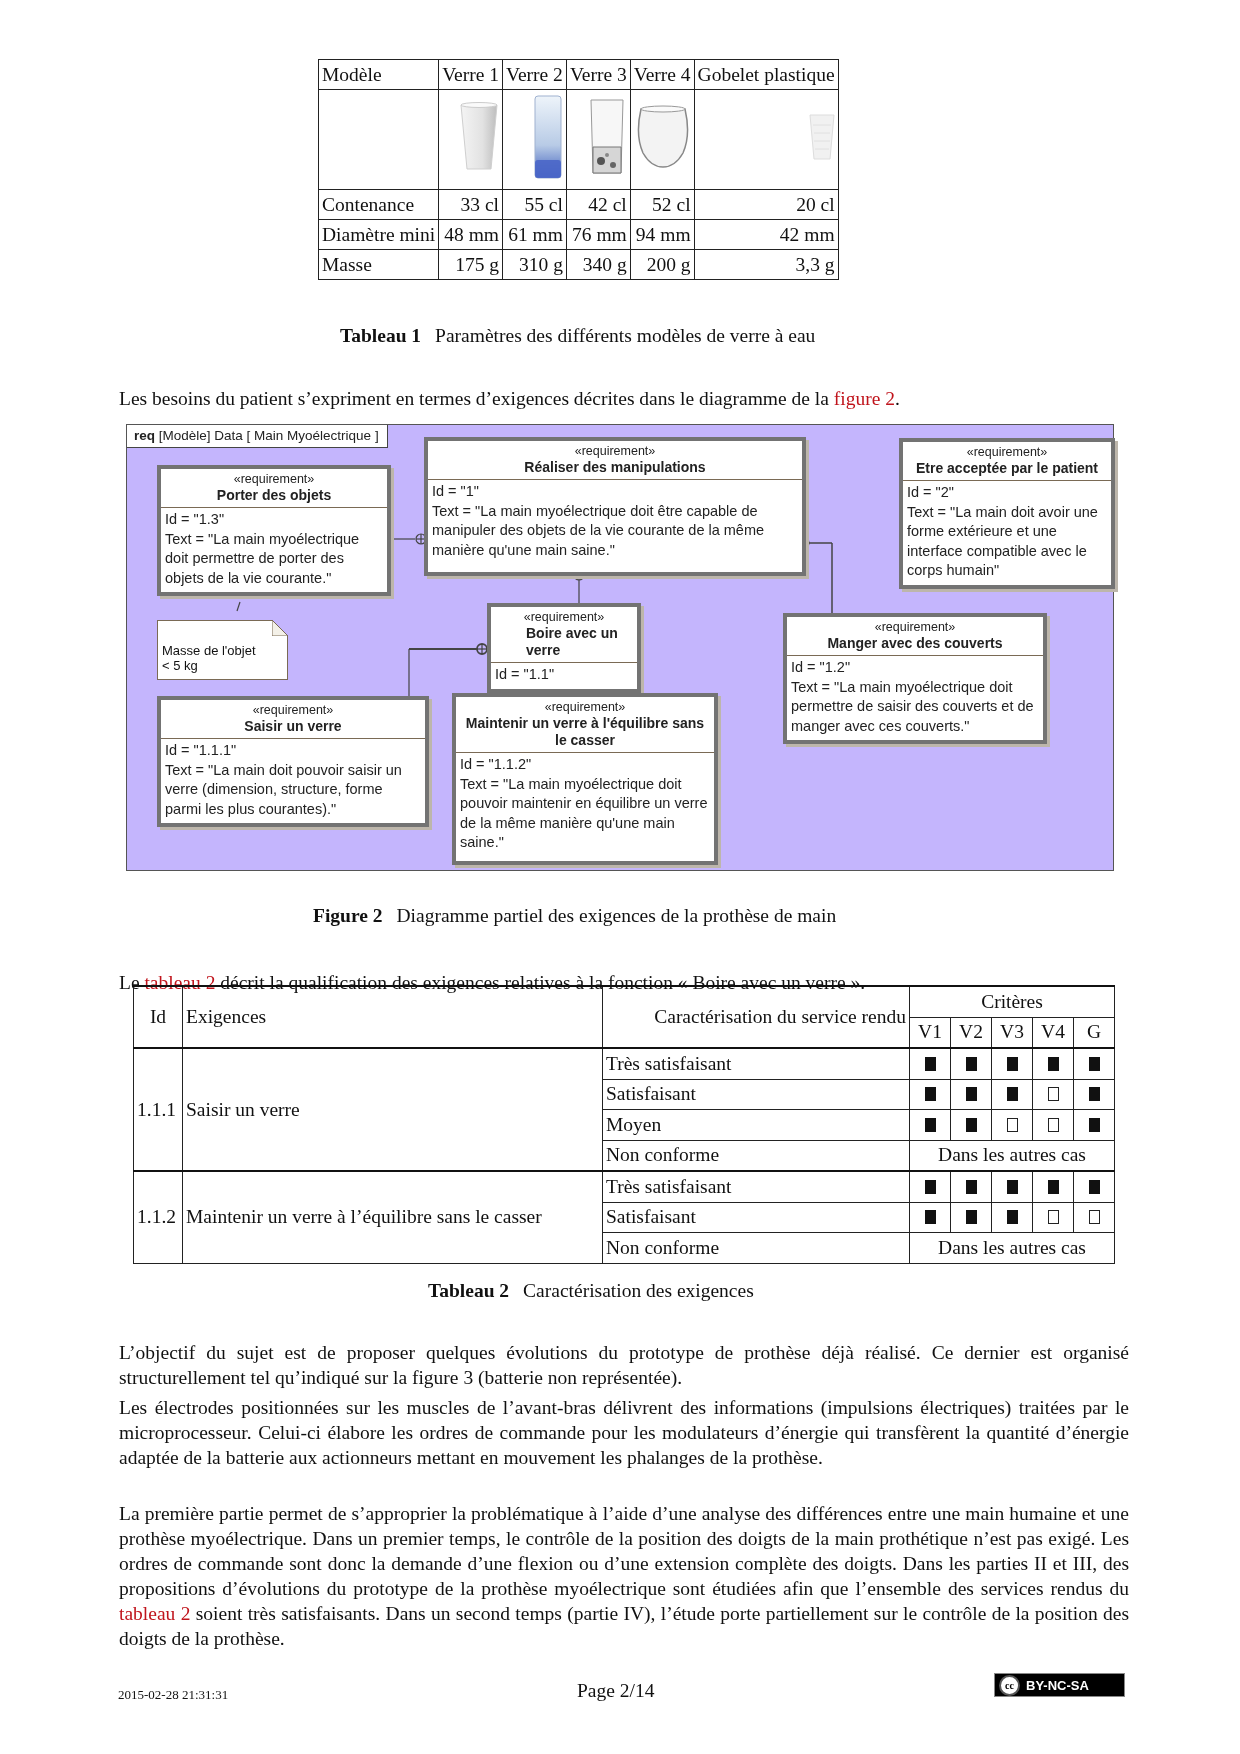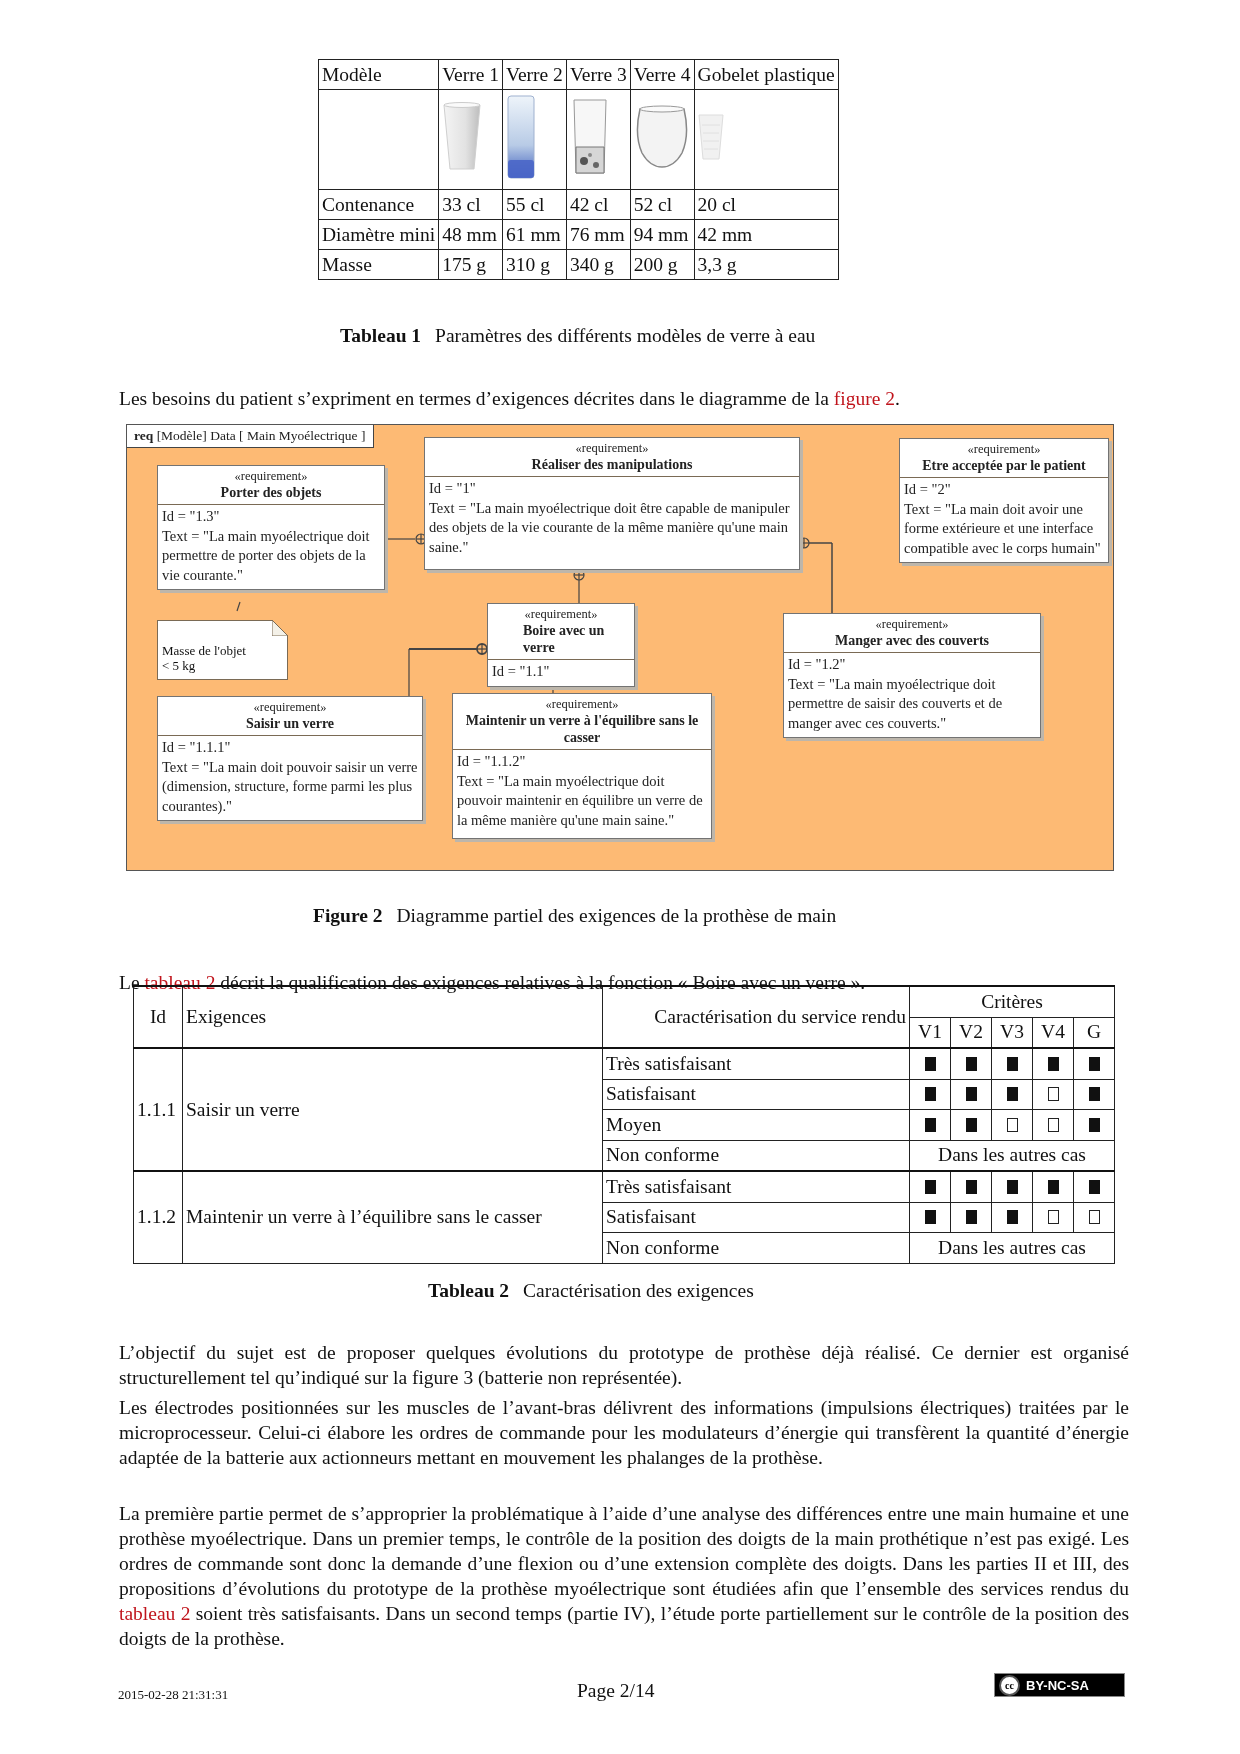--- a/index.html
+++ b/index.html
@@ -1,35 +1,35 @@
 <!DOCTYPE html>
 <html><head>
 <meta charset="utf-8">
 <style>
   html, body { margin: 0; padding: 0; background: #ffffff; }
   body { width: 1240px; height: 1754px; position: relative; font-family: "DejaVu Serif", "Liberation Serif", serif; color: #111; overflow: hidden; }
   .link { color: #c0141c; }
 
   
   #t1 { position: absolute; left: 318px; top: 59px; border-collapse: collapse; font-family: "Liberation Serif", serif; font-size: 19.5px; }
-  #t1 td { border: 1.3px solid #222; padding: 0 3px; height: 29px; text-align: left; white-space: nowrap; }
+  #t1 td { border: 1.3px solid #222; padding: 0 3px; height: 29px; text-align: right; white-space: nowrap; }
   #t1 td.lab { text-align: left; }
   #t1 tr.img-row td { height: 99px; }
   .glass { display: inline-block; position: relative; }
 
   .caption { position: absolute; font-family: "Liberation Serif", serif; font-size: 19.5px; white-space: nowrap; }
   .caption b { font-weight: bold; margin-right: 14px; }
   .para { position: absolute; left: 119px; width: 1010px; font-family: "Liberation Serif", serif; font-size: 19.5px; line-height: 25px; text-align: justify; margin-top: 20px; }
 
   
-  #diagram { position: absolute; left: 126px; top: 424px; width: 986px; height: 445px; border: 1.3px solid #555; background: #fdba74; font-family: Liberation Serif, serif; }
+  #diagram { position: absolute; left: 126px; top: 424px; width: 986px; height: 445px; border: 1.3px solid #555; background: #c4b5fd; font-family: Liberation Sans, sans-serif; }
   #diagram svg.lines { position: absolute; left: 0; top: 0; }
   .frame-tab { position: absolute; left: 0; top: 0; height: 22px; padding: 0 8px 0 7px; border-right: 1px solid #444; border-bottom: 1px solid #444; font-size: 13.5px; line-height: 22px; color: #222; background: #fff; }
   .frame-tab .k { font-weight: bold; }
-  .req { position: absolute; border: 1px solid #737373; background: #fff; box-shadow: 3px 3px 0 #bdb6ab; font-size: 14.5px; color: #222; }
+  .req { position: absolute; border: 4px solid #737373; background: #fff; box-shadow: 3px 3px 0 #bdb6ab; font-size: 14.5px; color: #222; }
   .req .head { text-align: center; border-bottom: 1px solid #7a6a55; padding: 2px 4px 3px 4px; }
   .req .stereo { font-size: 12.5px; line-height: 16px; }
   .req .name { font-weight: bold; font-size: 14px; line-height: 17px; }
   .req .body { padding: 2px 4px 4px 4px; line-height: 19.5px; }
   .note { position: absolute; left: 30px; top: 195px; width: 131px; height: 60px; background: #fff; border: 1px solid #7a6a55; box-shadow: 3px 3px 0 #bdb6ab; font-size: 13px; line-height: 15px; padding: 22px 4px 0 4px; box-sizing: border-box; clip-path: polygon(0 0, calc(100% - 16px) 0, 100% 16px, 100% 100%, 0 100%); }
   .note-fold { position: absolute; left: 145px; top: 195px; width: 16px; height: 16px; }
 
   
   #t2 { position: absolute; left: 133px; top: 985px; border-collapse: collapse; font-family: "Liberation Serif", serif; font-size: 19.5px; }
   #t2 td { border: 1.3px solid #222; height: 29.5px; padding: 0 3px; white-space: nowrap; }

